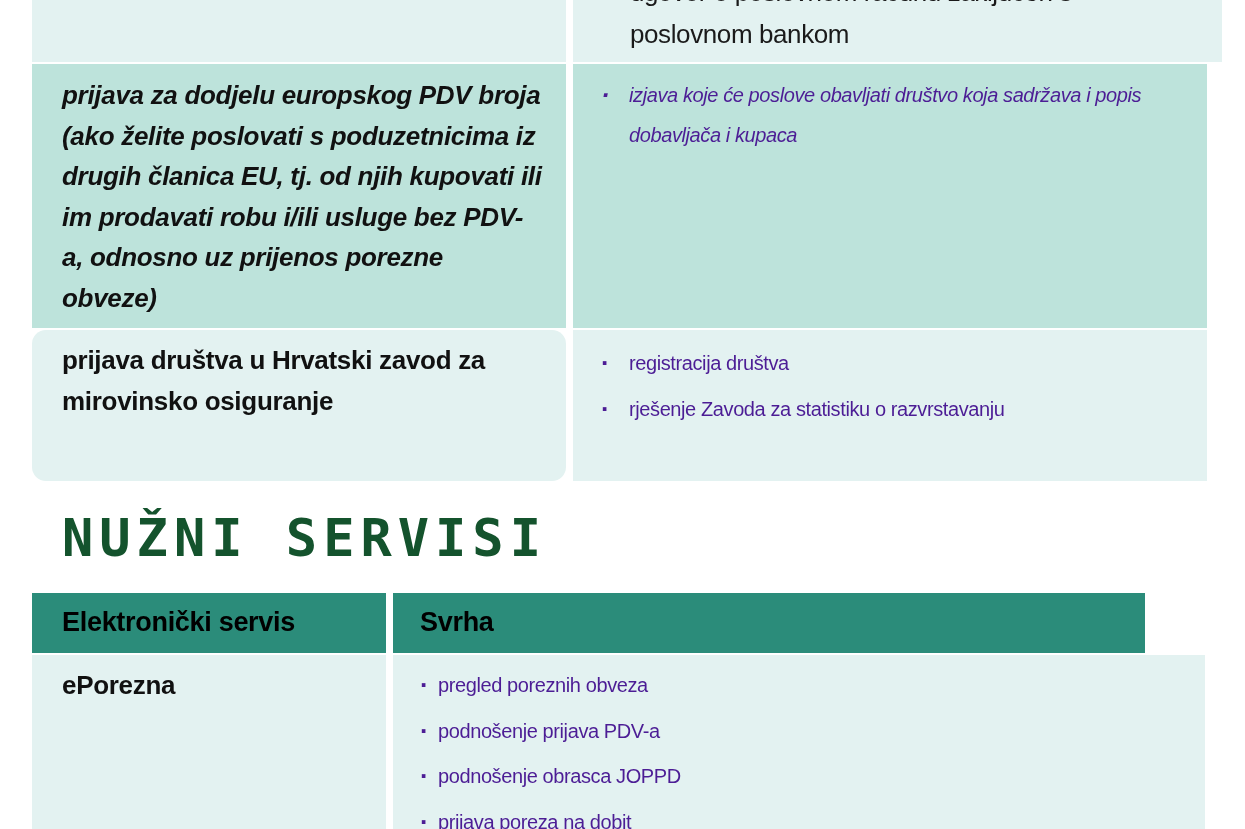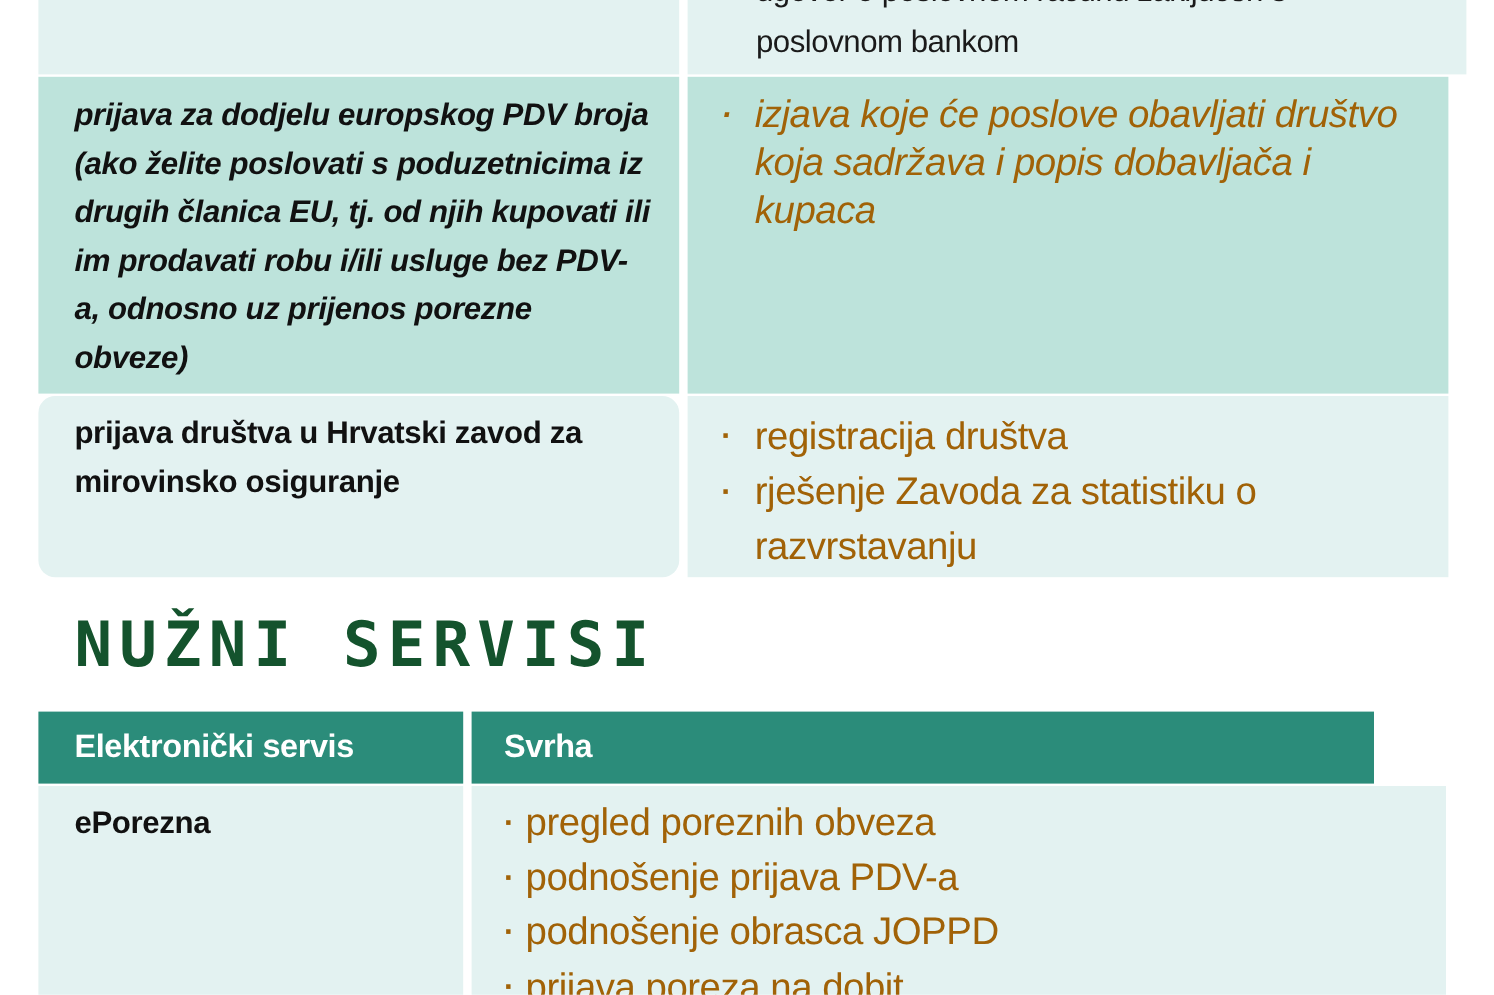--- a/index.html
+++ b/index.html
@@ -11,33 +11,33 @@
   .abs { position:absolute; }
   .cell-light { background:#e3f2f1; }
   .cell-mid { background:#bde3db;font-style:italic; }
   .cell-head { background:#2b8c7a; }
   .bold-text {
     font-weight:bold; font-size:26px; line-height:40.5px; color:#111;
     letter-spacing:-0.3px;
   }
   .list { list-style:none; margin:0; padding:0; }
   .list li {
-    position:relative; font-size:32px; line-height:40px; color:#a16207;
+    position:relative; font-size:20px; line-height:40px; color:#4c1d95;
     padding-left:28px; letter-spacing:-0.4px; font-stretch:condensed;
   }
   .list li::before {
     content:"\00B7"; position:absolute; left:0; top:0; font-weight:bold; font-size:26px;
   }
   .list.tight li { padding-left:18px; line-height:45.5px; }
   .list.spaced li { line-height:46px; }
   .heading {
     font-family:"DejaVu Sans Mono", "Liberation Mono", monospace;
     font-weight:bold; color:#14532d; font-size:52px; letter-spacing:6px;
   }
-  .head-text { color:#ffffff; font-weight:bold; font-size:27px; letter-spacing:-0.3px; }
+  .head-text { color:#000000; font-weight:bold; font-size:27px; letter-spacing:-0.3px; }
 </style>
 </head>
 <body>
 
 <div class="abs cell-light" style="left:32px; top:0; width:534px; height:62px;"></div>
 <div class="abs cell-light" style="left:573px; top:0; width:634px; height:62px;padding-left:15px;">
   <div class="abs" style="left:57px; top:-28px; font-size:26px; line-height:40px; white-space:nowrap; letter-spacing:-0.4px;">ugovor o poslovnom računu zaključen s</div>
   <div class="abs" style="left:57px; top:14px; font-size:26px; line-height:40px; white-space:nowrap; letter-spacing:-0.4px;">poslovnom bankom</div>
 </div>
 

